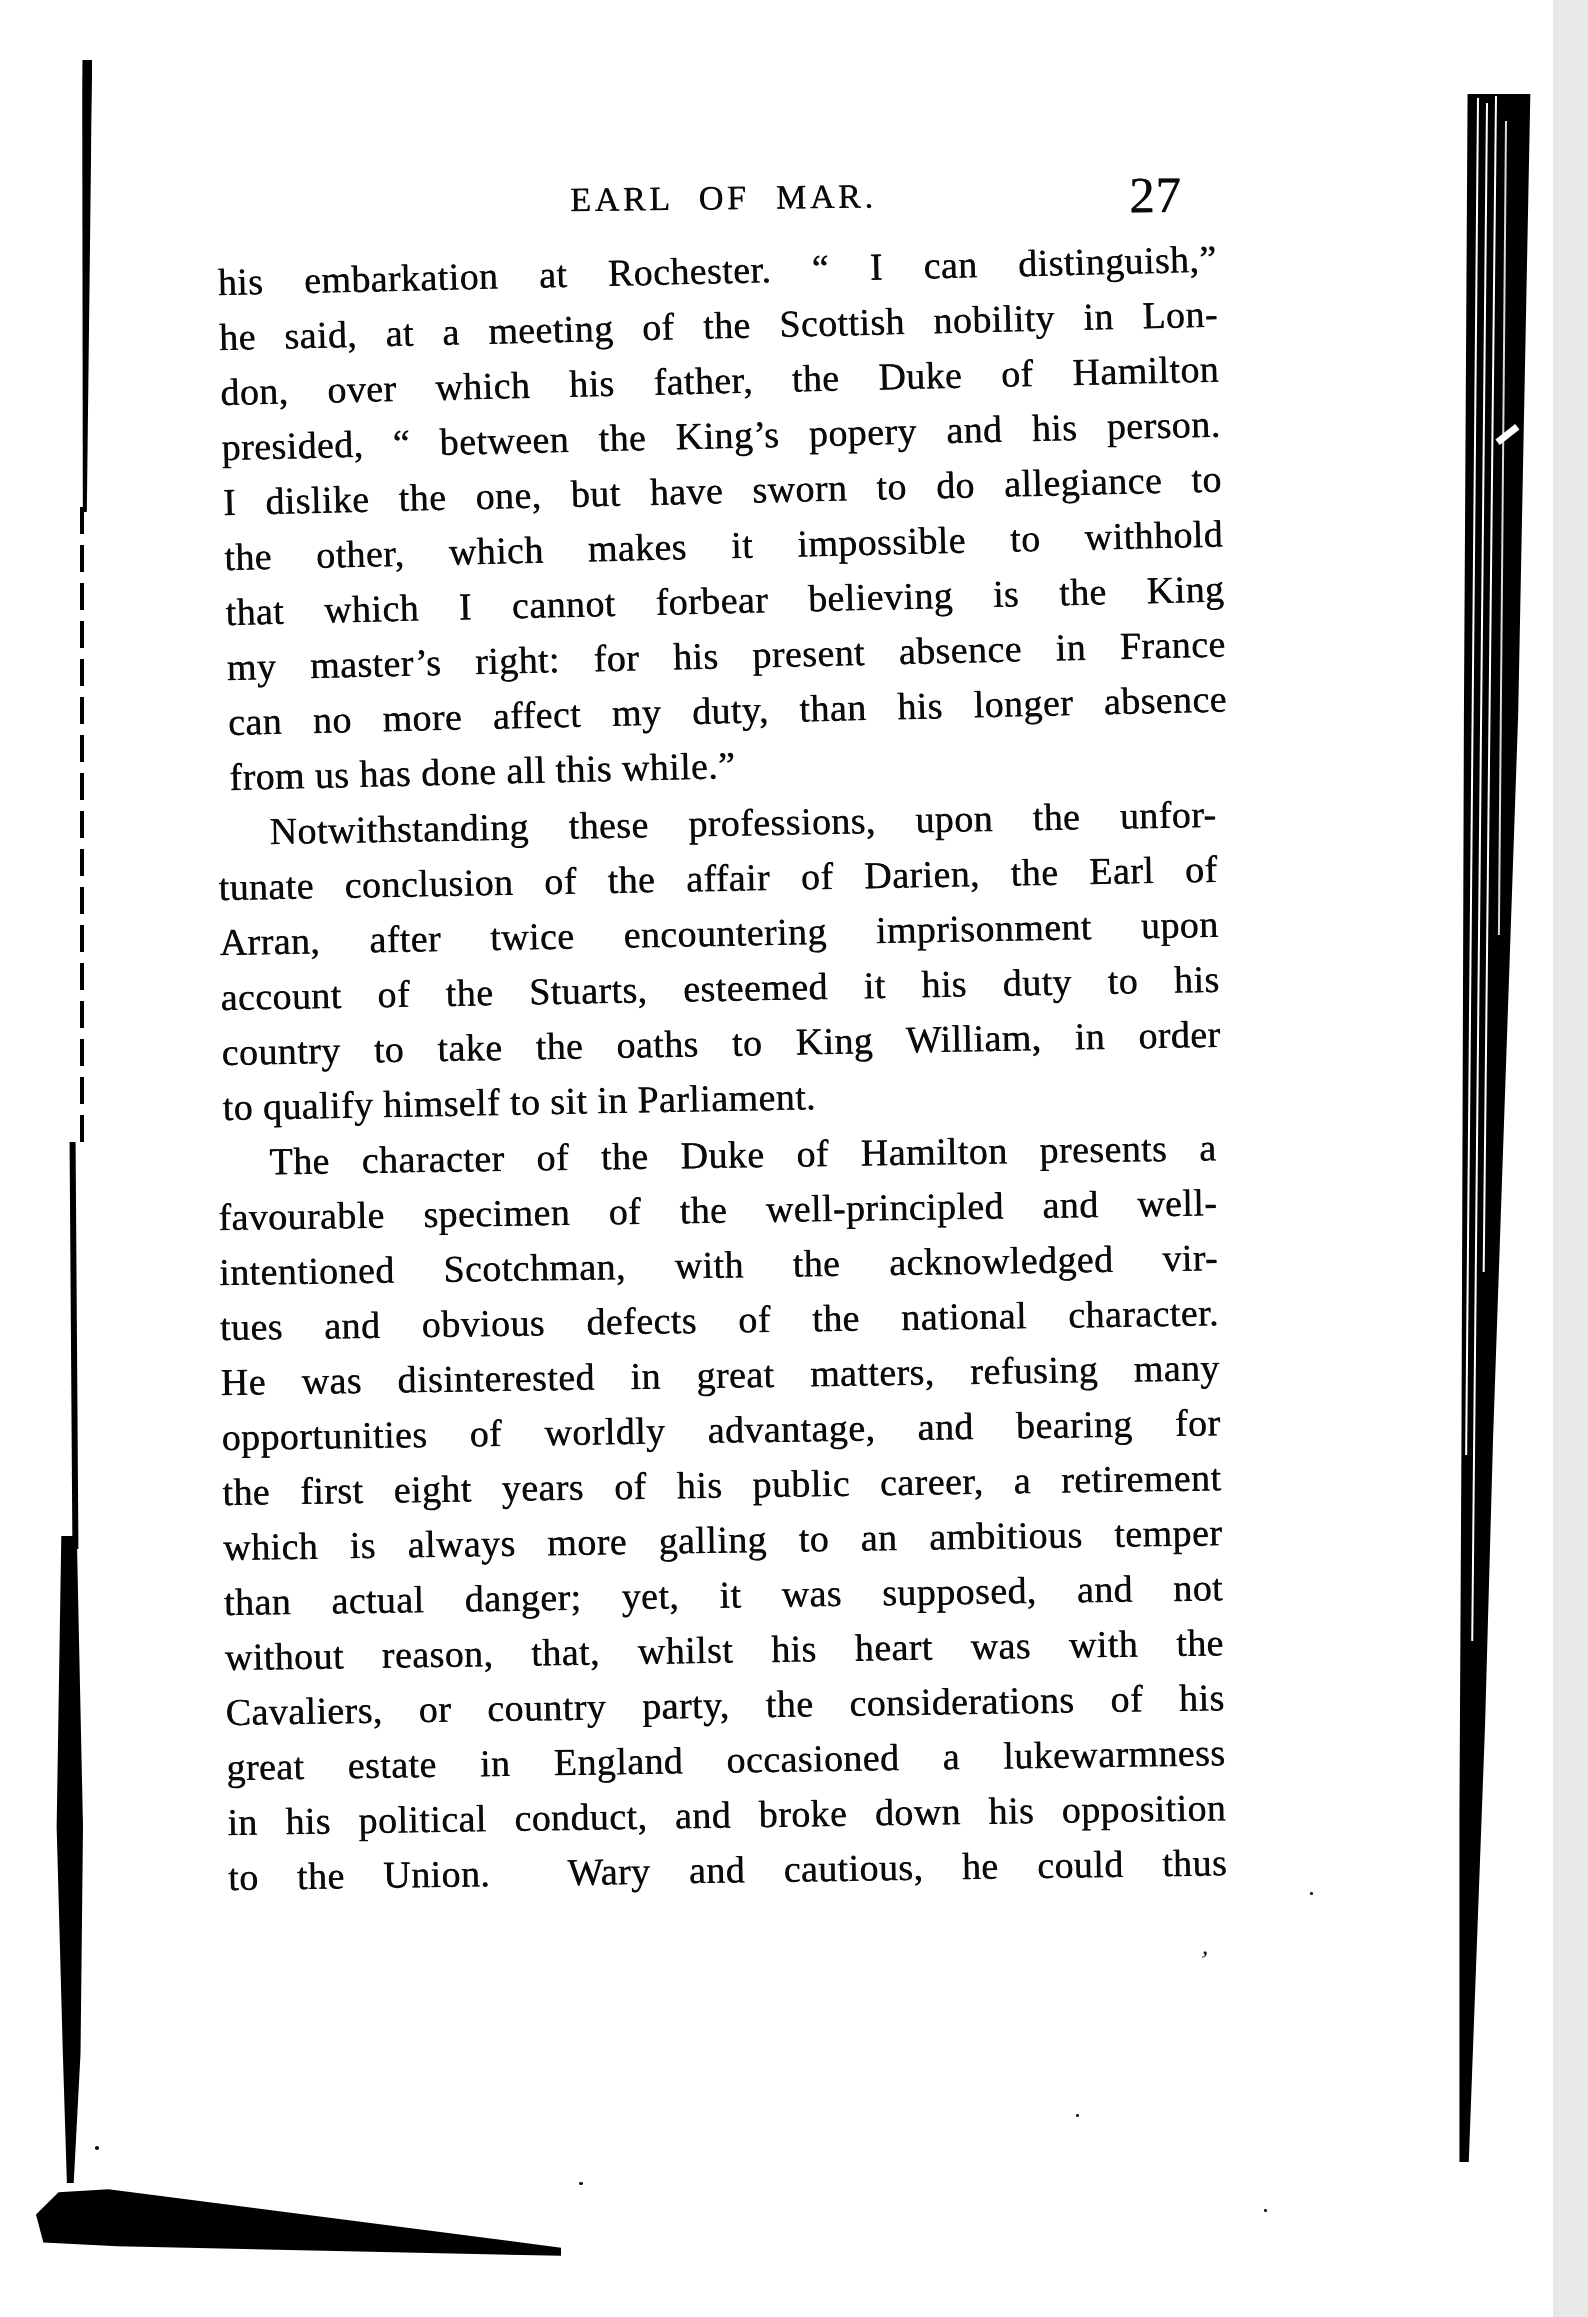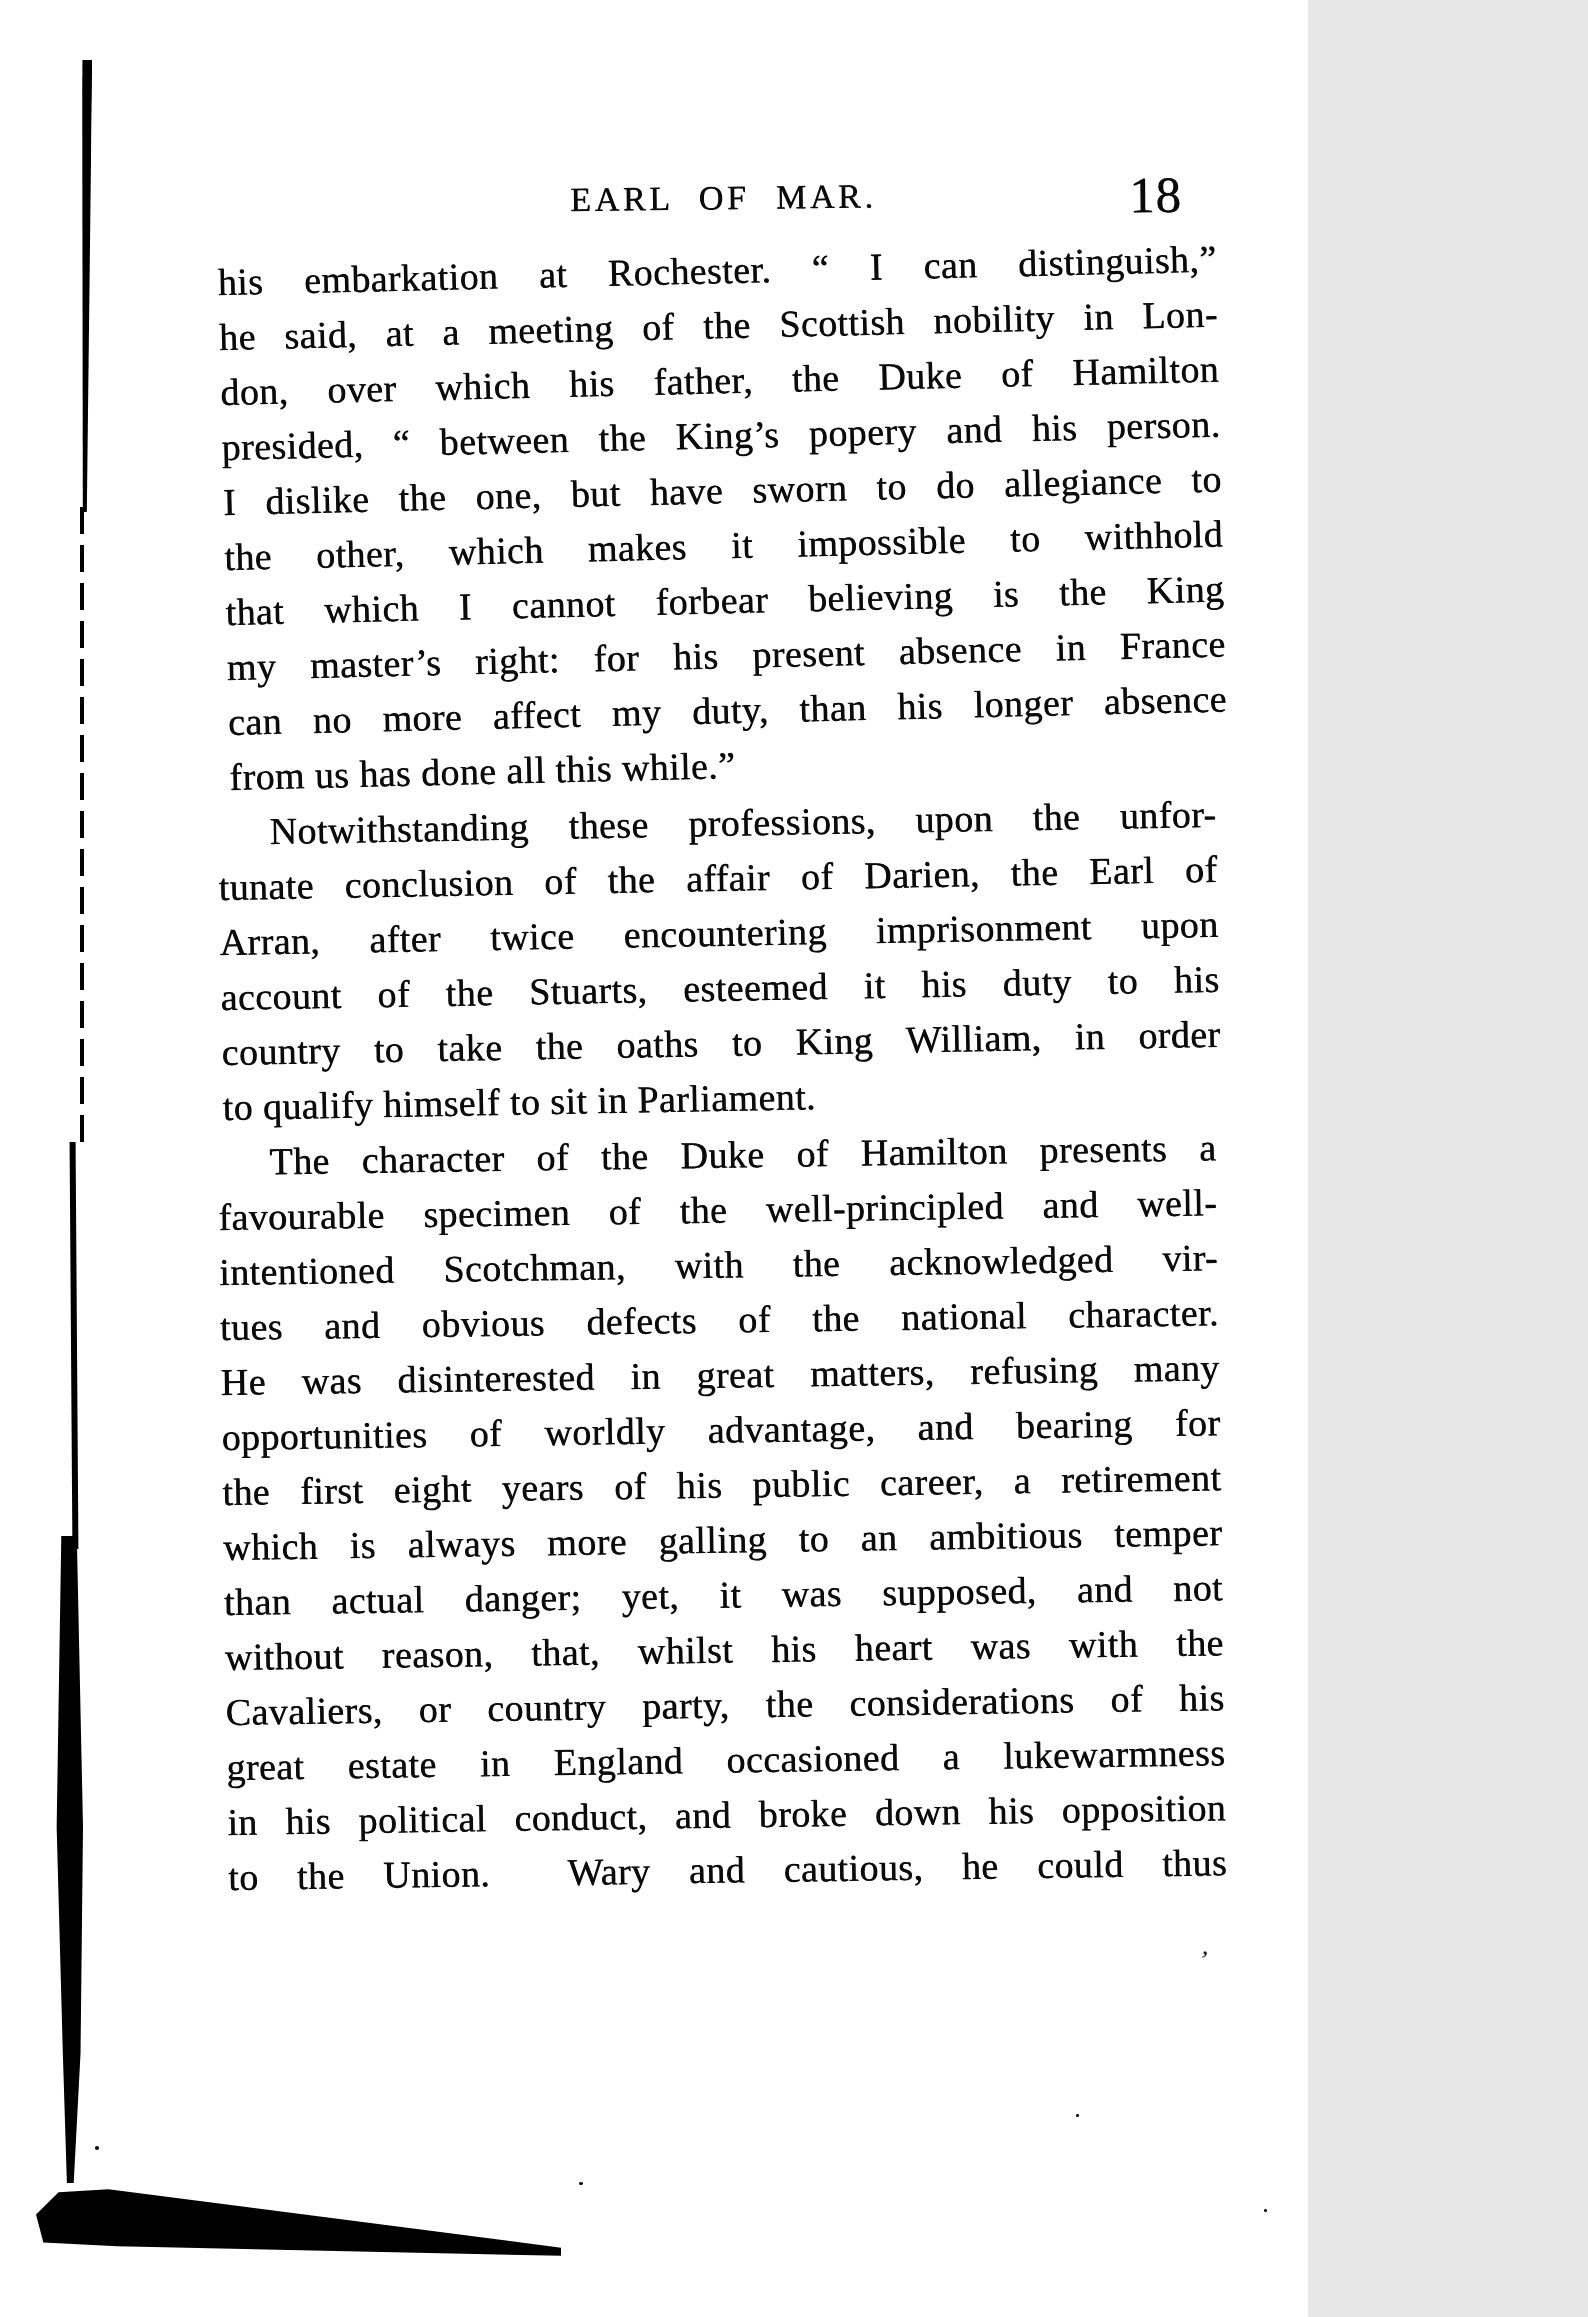--- a/index.html
+++ b/index.html
@@ -1,18 +1,18 @@
 <!DOCTYPE html>
 <html style="font-size:14.5px"><head>
 <meta charset="utf-8">
 <style>
   html,body{margin:0;padding:0;background:#e8e8e8;}
   .page{
     position:relative;
-    width:1308px;height:2318px;
+    width:1553px;height:2318px;
     background:#ffffff;
     overflow:hidden;
     font-family:"Liberation Serif","DejaVu Serif",serif;
     color:#0b0b0b;
   }
   .ink{ text-shadow:0.5px 0.3px 0 currentColor; }
   .running-head{
     position:absolute; left:570px; top:181px;
     font-size:34px; letter-spacing:3.6px; word-spacing:14.5px;
     transform:rotate(-0.7deg); transform-origin:0 0;
@@ -71,21 +71,21 @@
   .speck.d5{ left:1310px; top:1892px; width:2.7px; height:2.7px; }
   .tick{ position:absolute; color:#1a1a1a; font-size:27px; }
   .tick.t1{ left:1199px; top:1945px; transform:rotate(12deg); }
 </style>
 </head>
 <body>
 
 <div class="page">
 
   <div class="running-head ink">EARL OF MAR.</div>
-  <div class="page-num ink">18</div>
+  <div class="page-num ink">27</div>
 
   <div class="text-block">
       <div class="para" style="transform: rotate(-1.35deg);">
         <div class="line ink full">his embarkation at Rochester.  “ I can distinguish,”</div>
         <div class="line ink full">he said, at a meeting of the Scottish nobility in Lon-</div>
         <div class="line ink full">don, over which his father, the Duke of Hamilton</div>
         <div class="line ink full">presided, “ between the King’s popery and his person.</div>
         <div class="line ink full">I dislike the one, but have sworn to do allegiance to</div>
         <div class="line ink full">the other, which makes it impossible to withhold</div>
         <div class="line ink full">that which I cannot forbear believing is the King</div>

